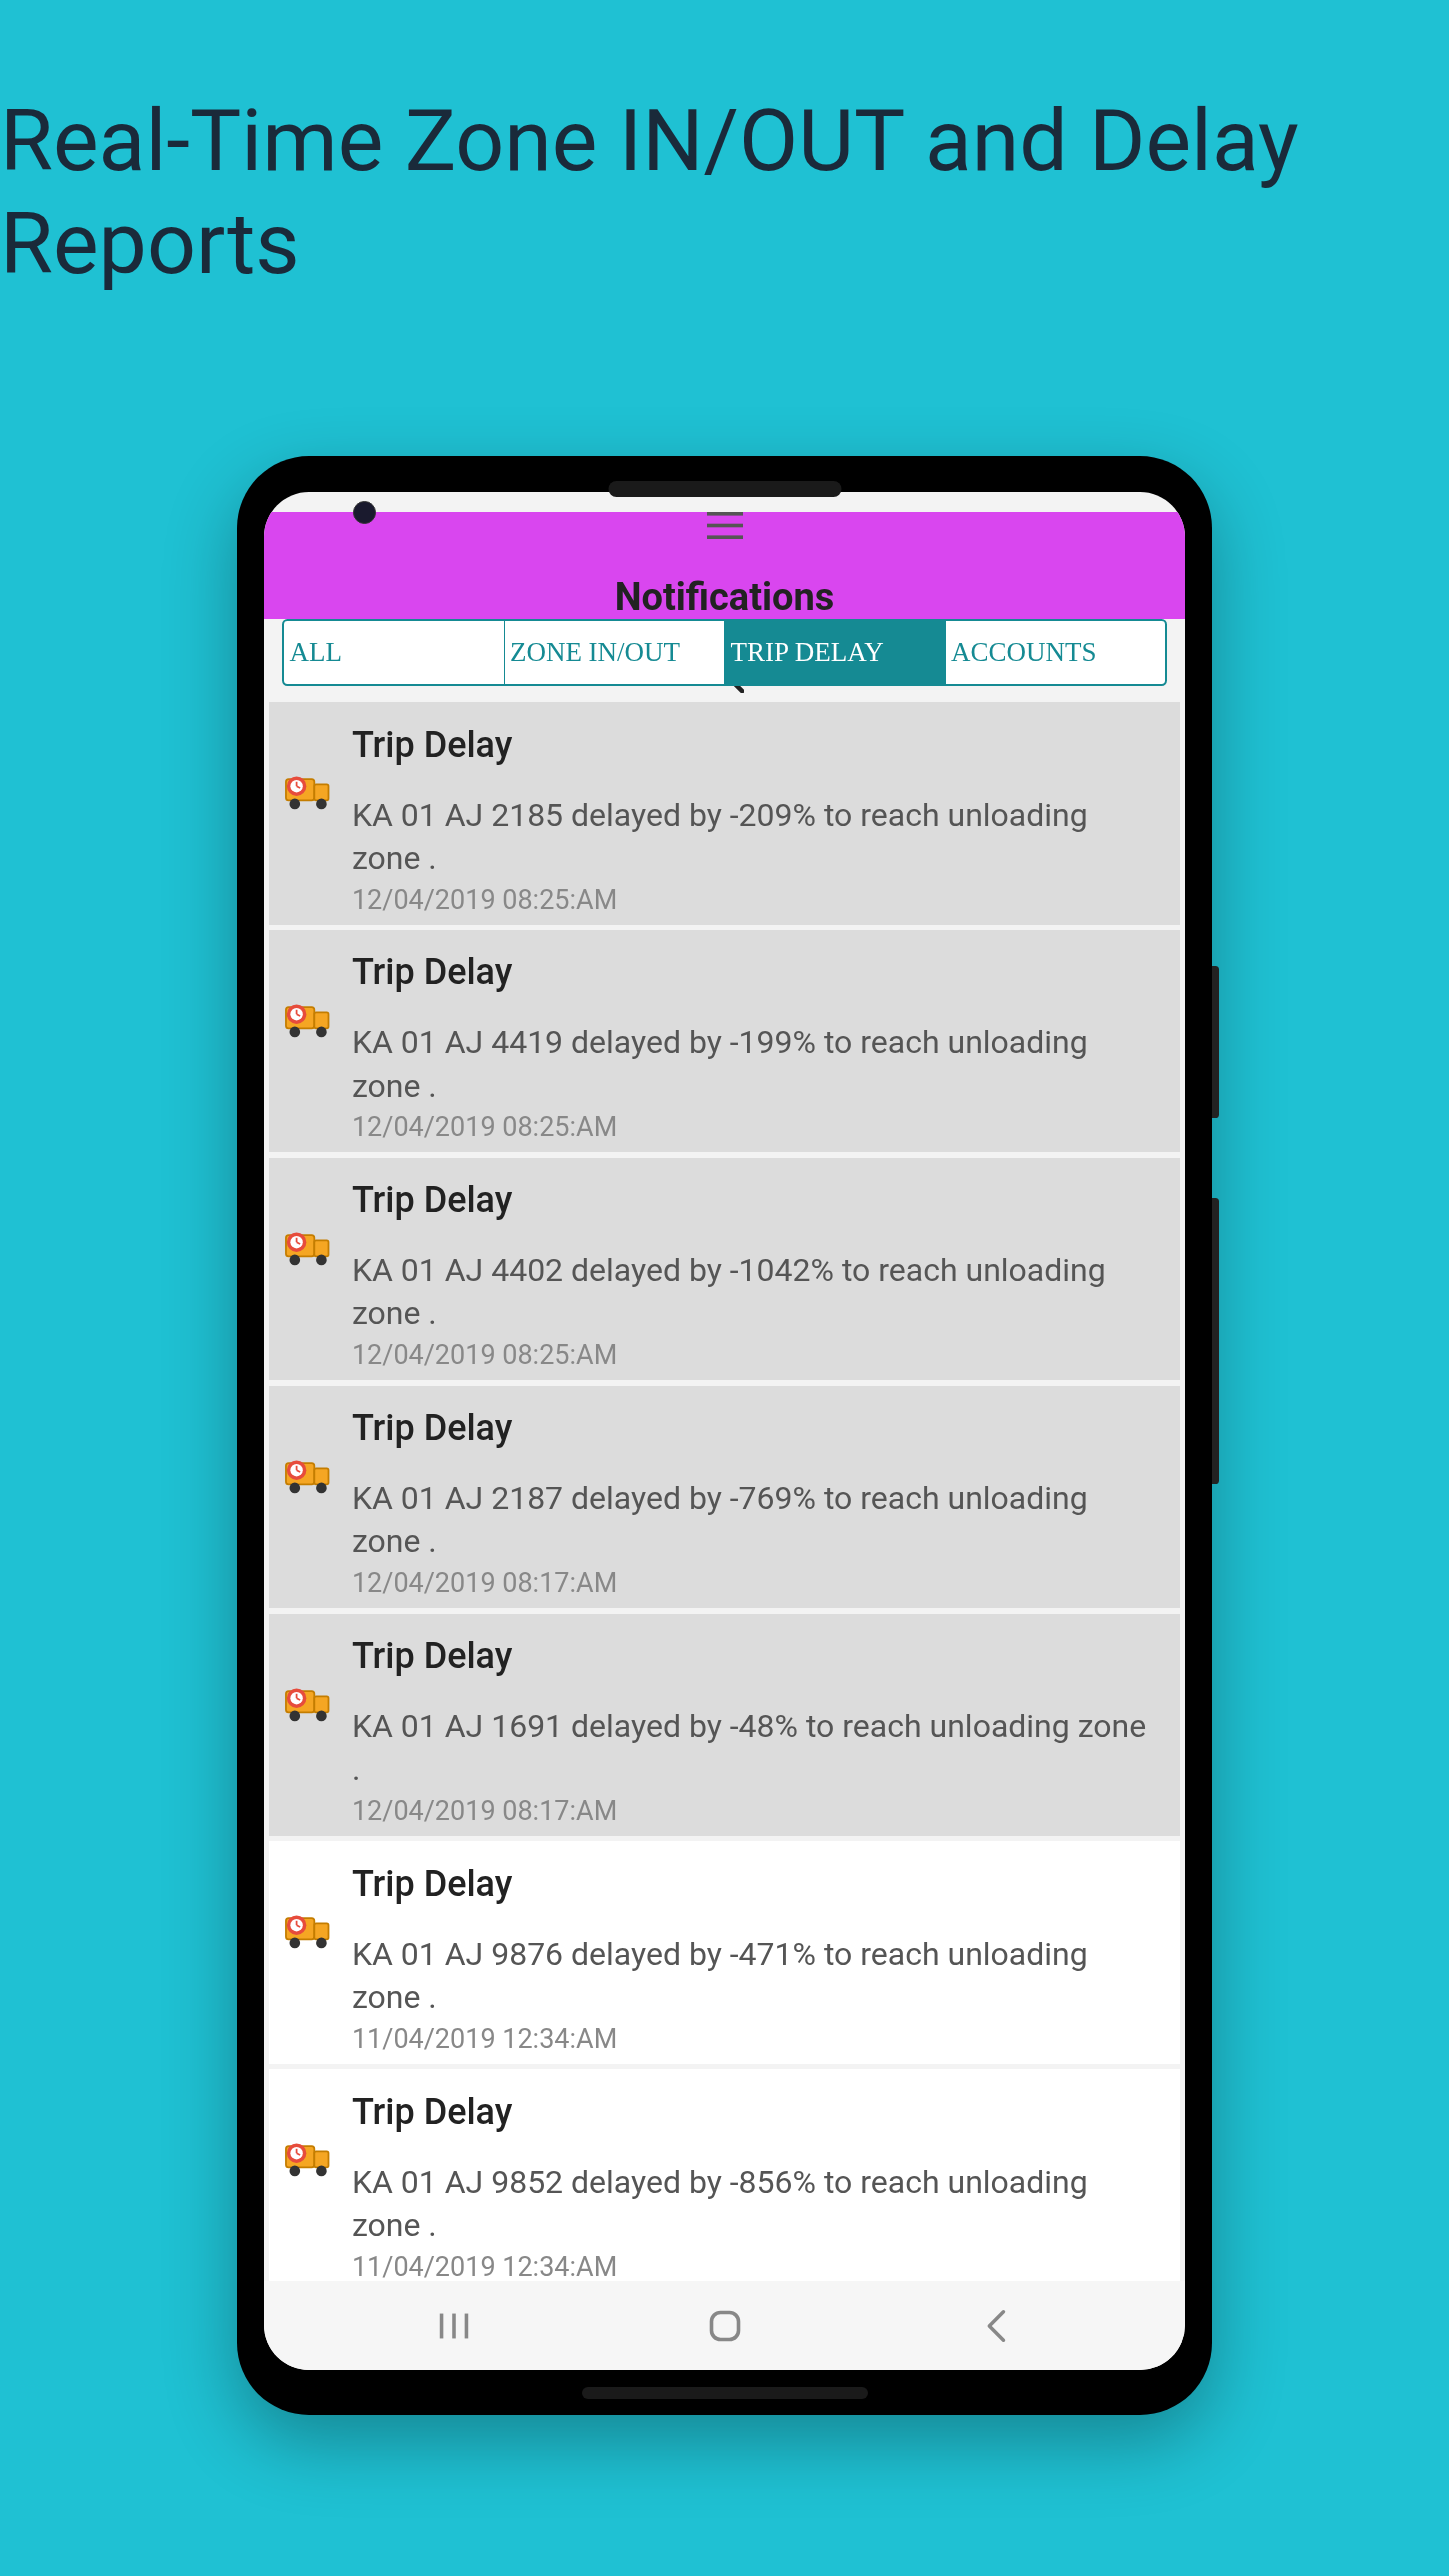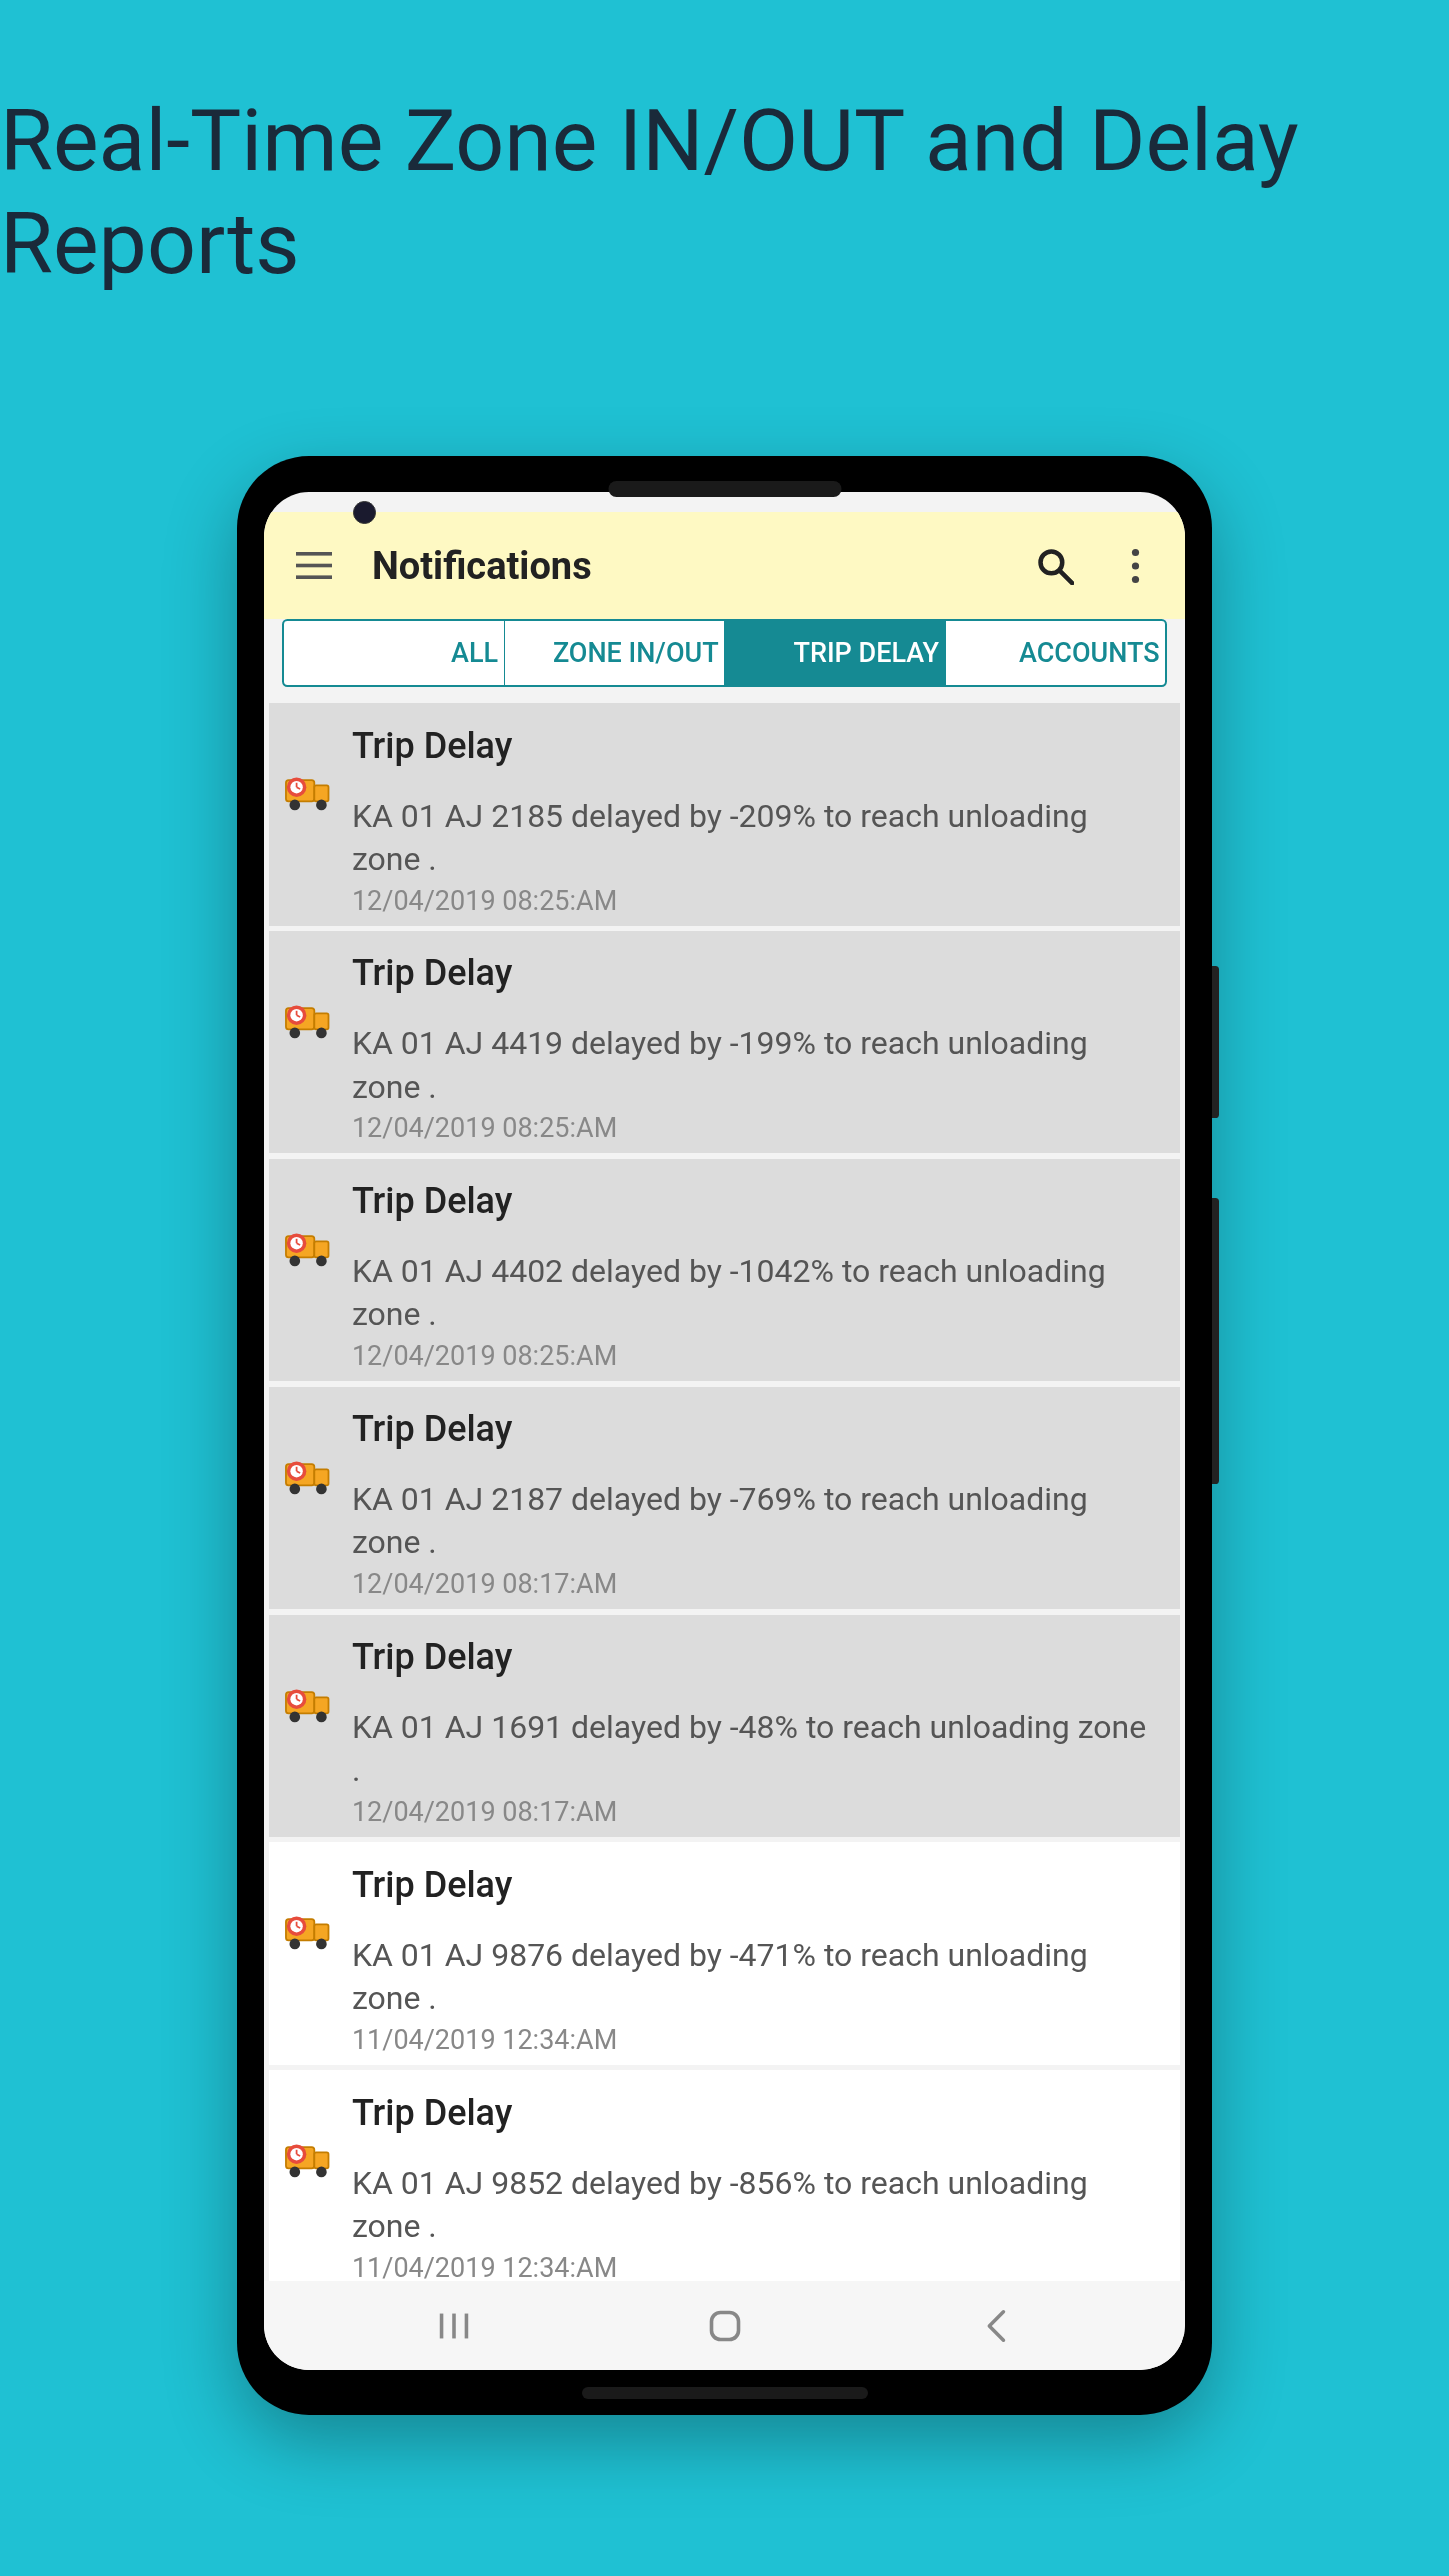--- a/index.html
+++ b/index.html
@@ -80,27 +80,28 @@
   .screen {
     width: 100%;
     height: 100%;
     background: #f3f3f3;
     border-radius: 45px;
     overflow: hidden;
     display: flex;
     flex-direction: column;
   }
   .toolbar {
-    background: #fef9c3;
+    background: #d946ef;
     height: 107px;
     display: flex;
     align-items: center;
     padding: 0 27px;
     gap: 36px;
     margin-top: 19.7px;
+    flex-direction: column;
   }
   .toolbar-title {
     font-size: 38px;
     font-weight: 700;
     color: #222;
     flex: 1;
   }
   .icon-btn {
     width: 45px;
     height: 45px;
@@ -112,28 +113,29 @@
   .tabs {
     display: flex;
     margin: 0 18px;
     border: 2.7px solid #158a93;
     border-radius: 5.4px;
     overflow: hidden;
     background: #fff;
   }
   .tab {
     flex: 1;
-    text-align: right;
+    text-align: left;
     padding: 16px 5.4px;
     font-size: 27px;
     font-weight: 500;
     color: #158a93;
     cursor: pointer;
     border-right: 1.8px solid #158a93;
     white-space: nowrap;
+    font-family: Liberation Serif, serif;
   }
   .tab:last-child { border-right: none; }
   .tab.active { background: #158a93; color: #fff; }
   .list {
     flex: 1;
     overflow: hidden;
     margin-top: 16px;
     padding: 0 5.4px;
   }
   .notif {

